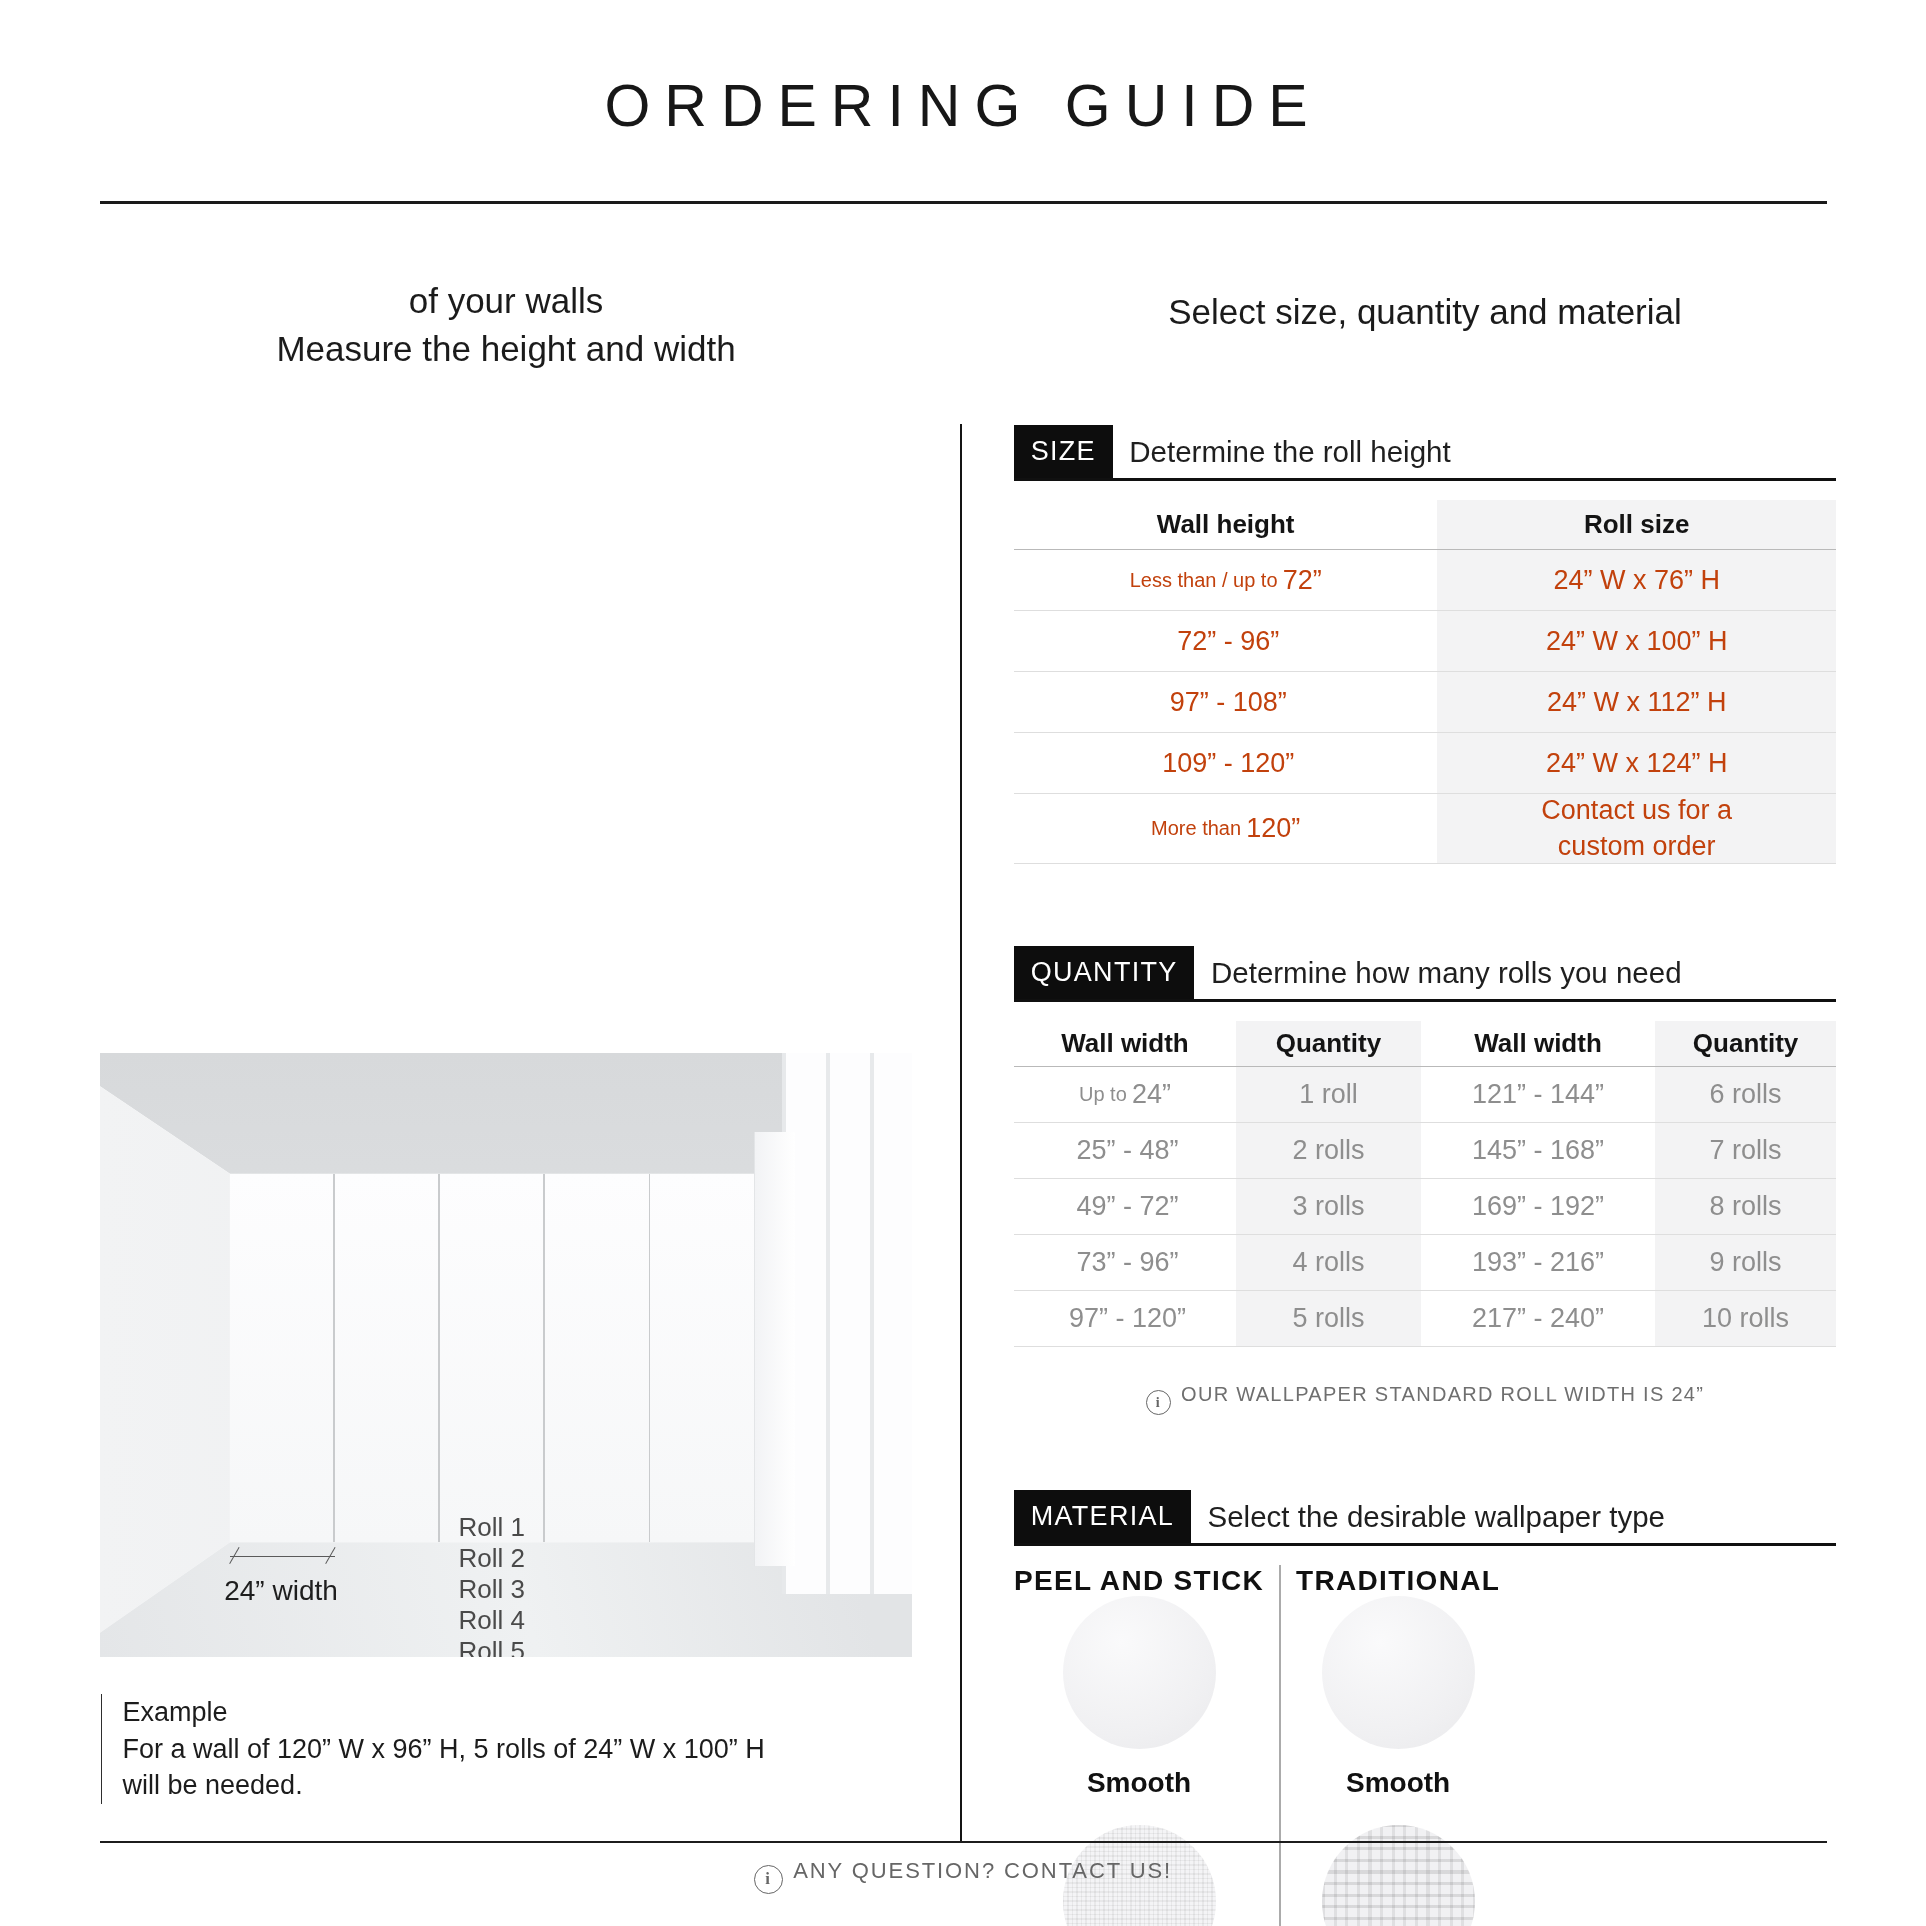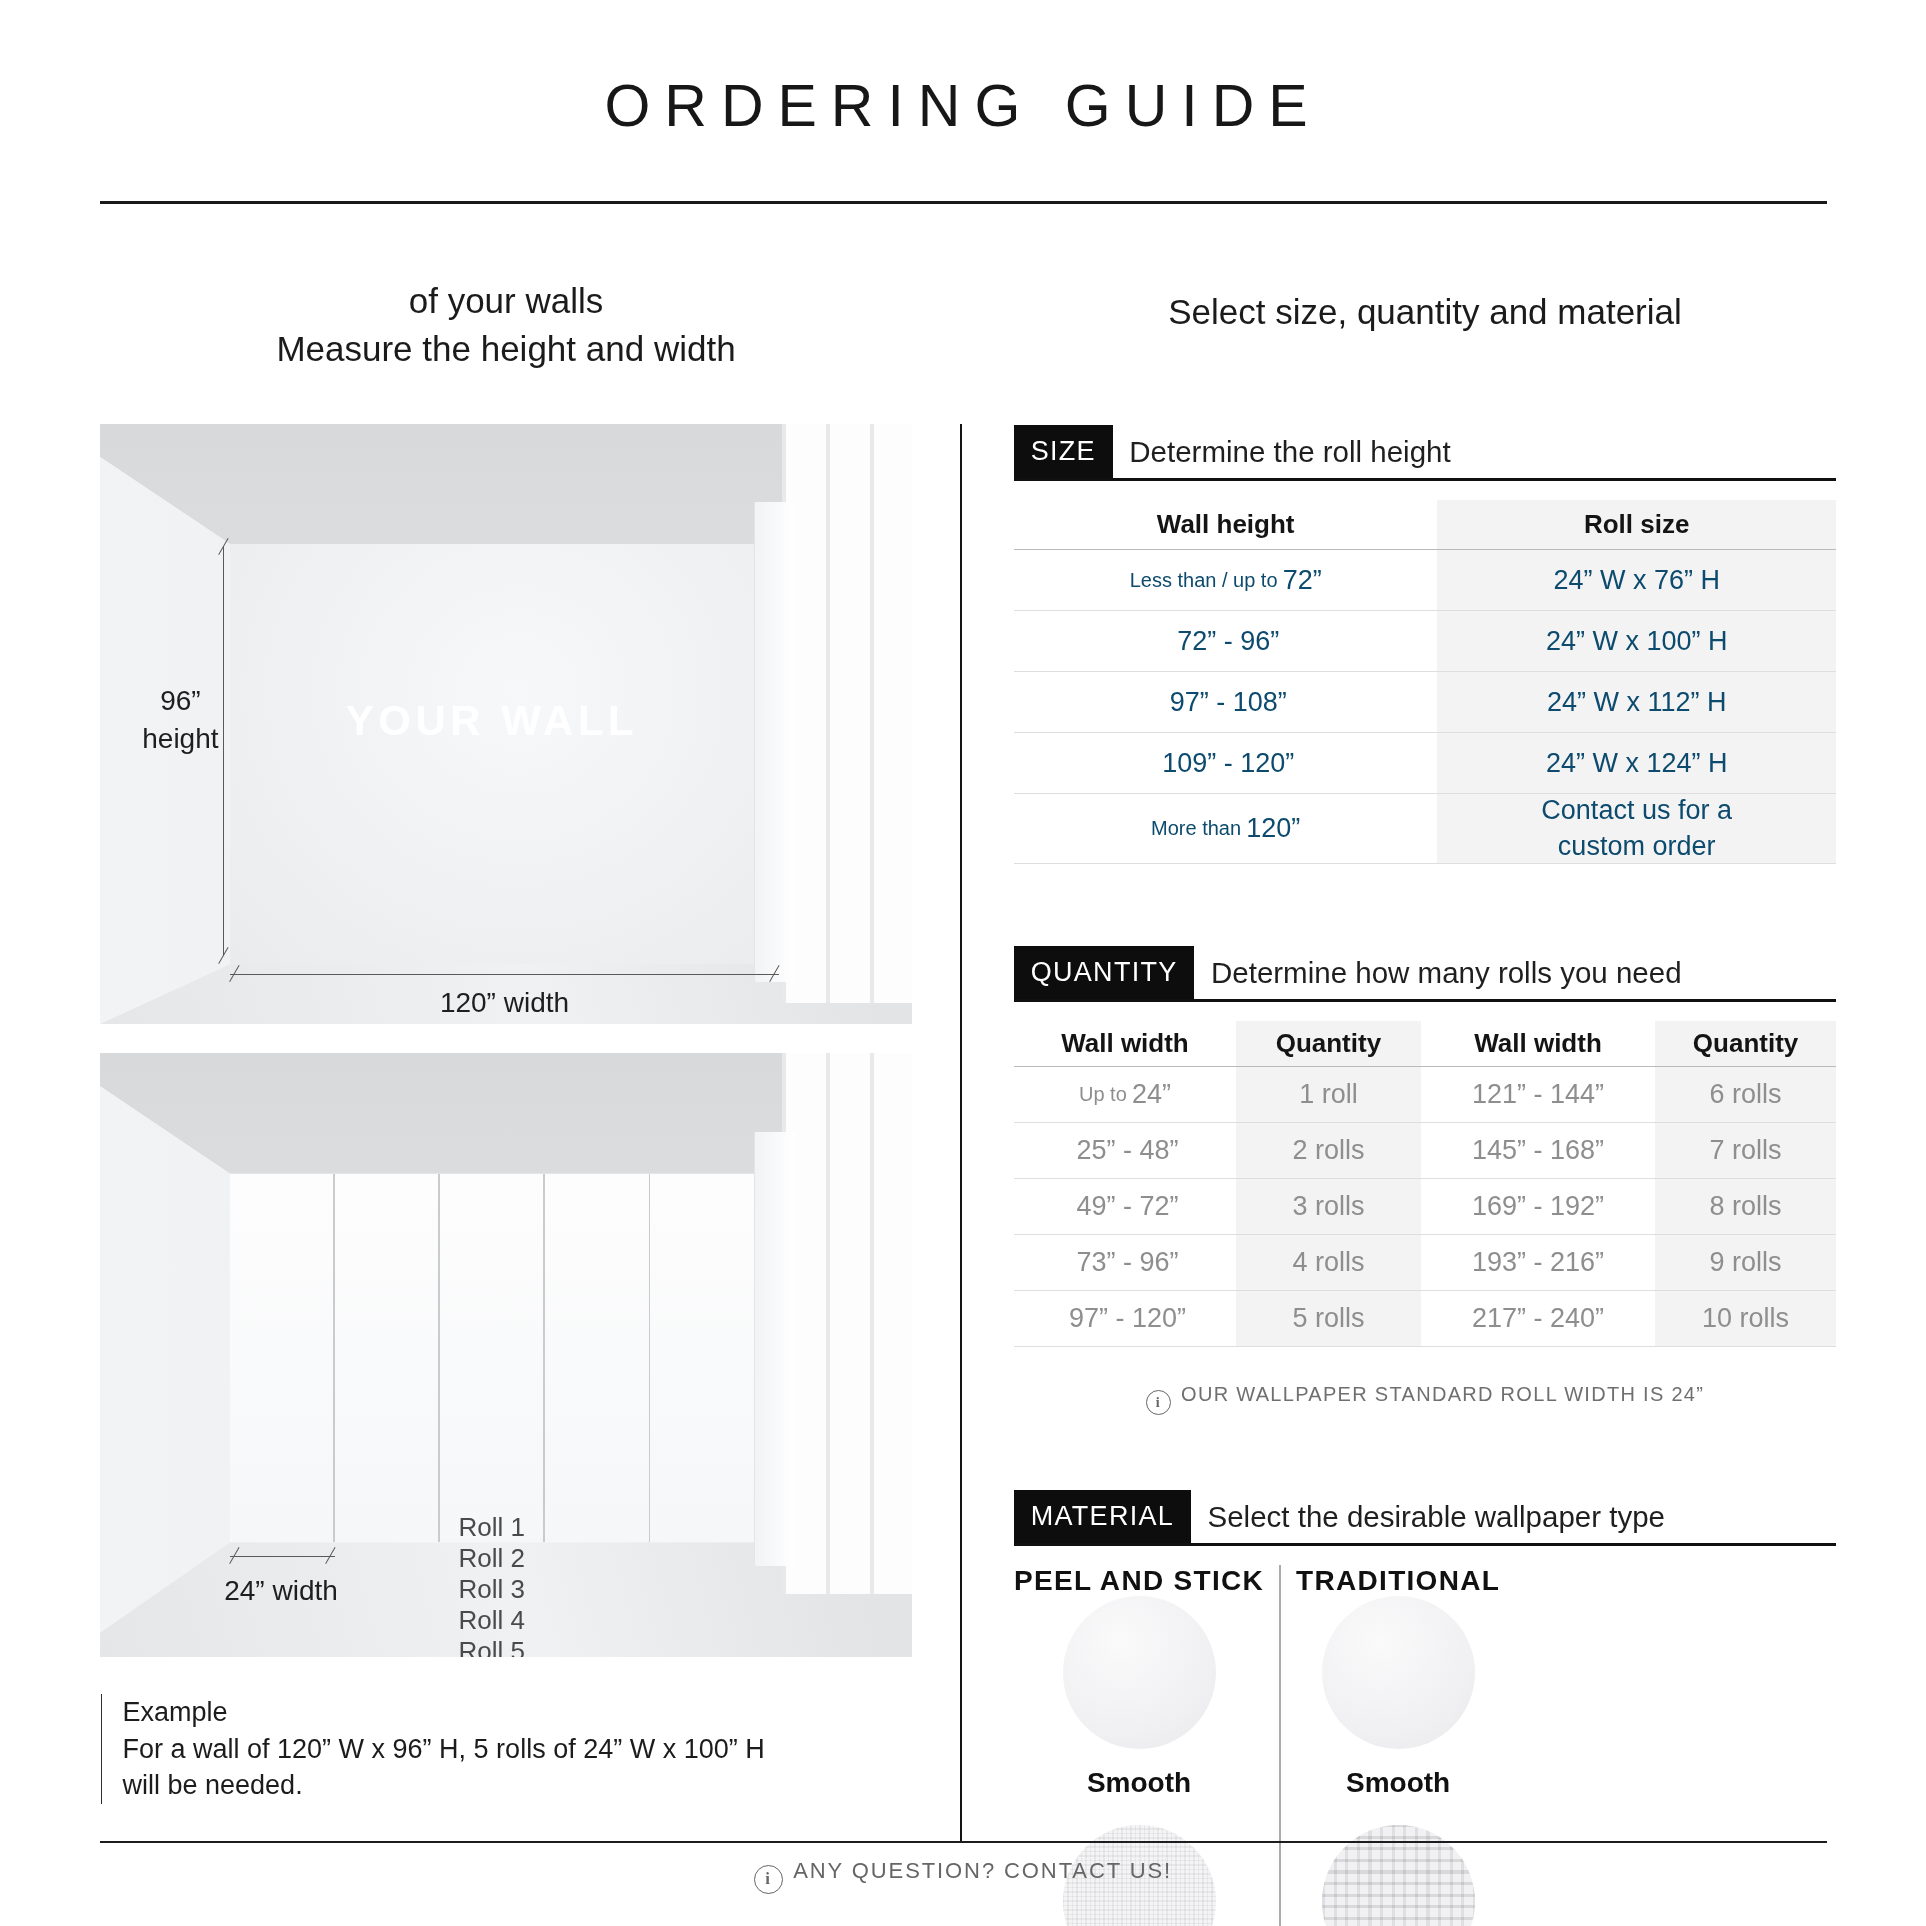--- a/index.html
+++ b/index.html
@@ -83,21 +83,21 @@
     padding:11px 16.7px;display:flex;align-items:center;}
   .sec-title{font-size:29.5px;color:#1f1f1f;padding-left:16.7px;display:flex;align-items:center;}
 
   
   .size-table{margin-top:19px;}
   .s-row{display:flex;border-bottom:1.3px solid #dedede;}
   .s-row.head{border-bottom:1.3px solid #b9b9b9;}
   .s-c1{width:51.5%;display:flex;align-items:center;justify-content:center;text-align:center;}
   .s-c2{width:48.5%;background:#f3f3f4;display:flex;align-items:center;justify-content:center;text-align:center;}
   .s-row.head .s-c1,.s-row.head .s-c2{height:49px;font-size:26px;font-weight:bold;color:#141414;}
-  .s-row.body .s-c1,.s-row.body .s-c2{height:60px;font-size:27px;color:#0c4a6e;}
+  .s-row.body .s-c1,.s-row.body .s-c2{height:60px;font-size:27px;color:#c2410c;}
   .s-row.last .s-c1,.s-row.last .s-c2{height:69px;}
   .s-c2.two-line{font-size:22px;line-height:1.3;white-space:pre-line;}
   .pre{font-size:20px;margin-right:5.1px;}
 
   
   .qty-table{margin-top:19px;}
   .q-row{display:flex;border-bottom:1.3px solid #dedede;}
   .q-row.head{border-bottom:1.3px solid #b9b9b9;}
   .q-c{display:flex;align-items:center;justify-content:center;text-align:center;}
   .qc1{width:27%;}.qc2{width:22.5%;background:#f3f3f4;}.qc3{width:28.5%;}.qc4{width:22%;background:#f3f3f4;}
@@ -135,42 +135,20 @@
   <div class="top-rule"></div>
 
   <div class="col-head left">
     <div>of your walls</div>
     <div>Measure the height and width</div>
   </div>
   <div class="col-head right">Select size, quantity and material</div>
 
   <div class="v-divider"></div>
 
-  <div class="room room1">
-    <div class="ceiling"></div>
-    <div class="leftwall"></div>
-    <div class="floor"></div>
-    <div class="window"></div>
-    <div class="jamb"></div>
-    <div class="backwall"></div>
-    <div class="your-wall">YOUR WALL</div>
-    <div class="dim vdim">
-      <span class="tick t1"></span>
-      <span class="tick t2"></span>
-    </div>
-    <div class="dim-label lbl-height">
-      <div>96”</div>
-      <div>height</div>
-    </div>
-    <div class="dim hdim1">
-      <span class="tick t1"></span>
-      <span class="tick t2"></span>
-    </div>
-    <div class="dim-label lbl-width120">120” width</div>
-  </div>
 
   <div class="room room2">
     <div class="ceiling"></div>
     <div class="leftwall"></div>
     <div class="floor"></div>
     <div class="window"></div>
     <div class="jamb"></div>
     <div class="strips">
       <div class="strip"></div>
       <div class="strip"></div>

